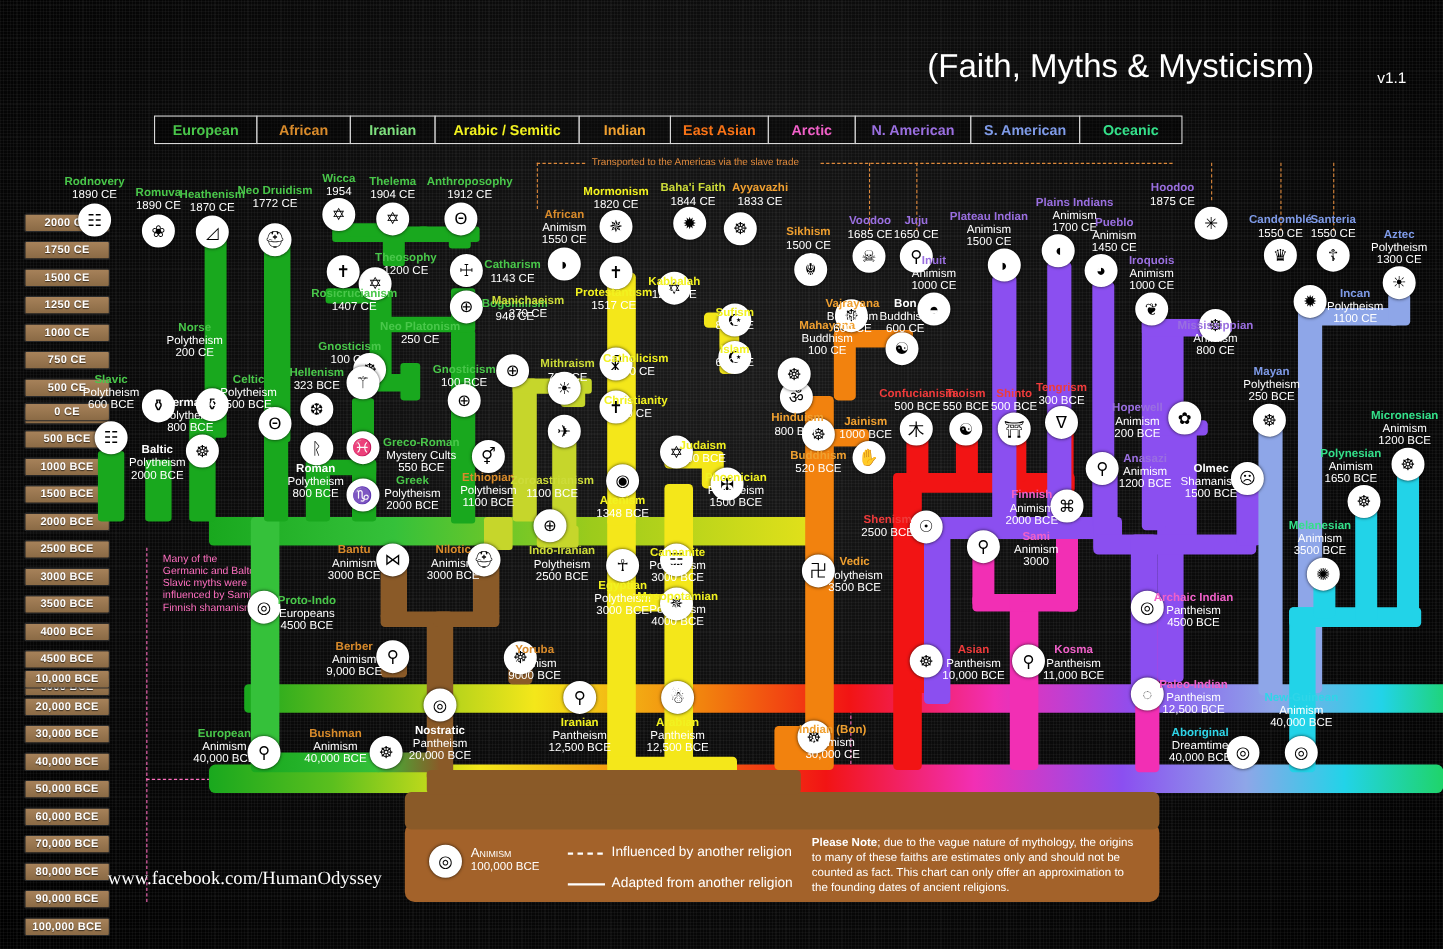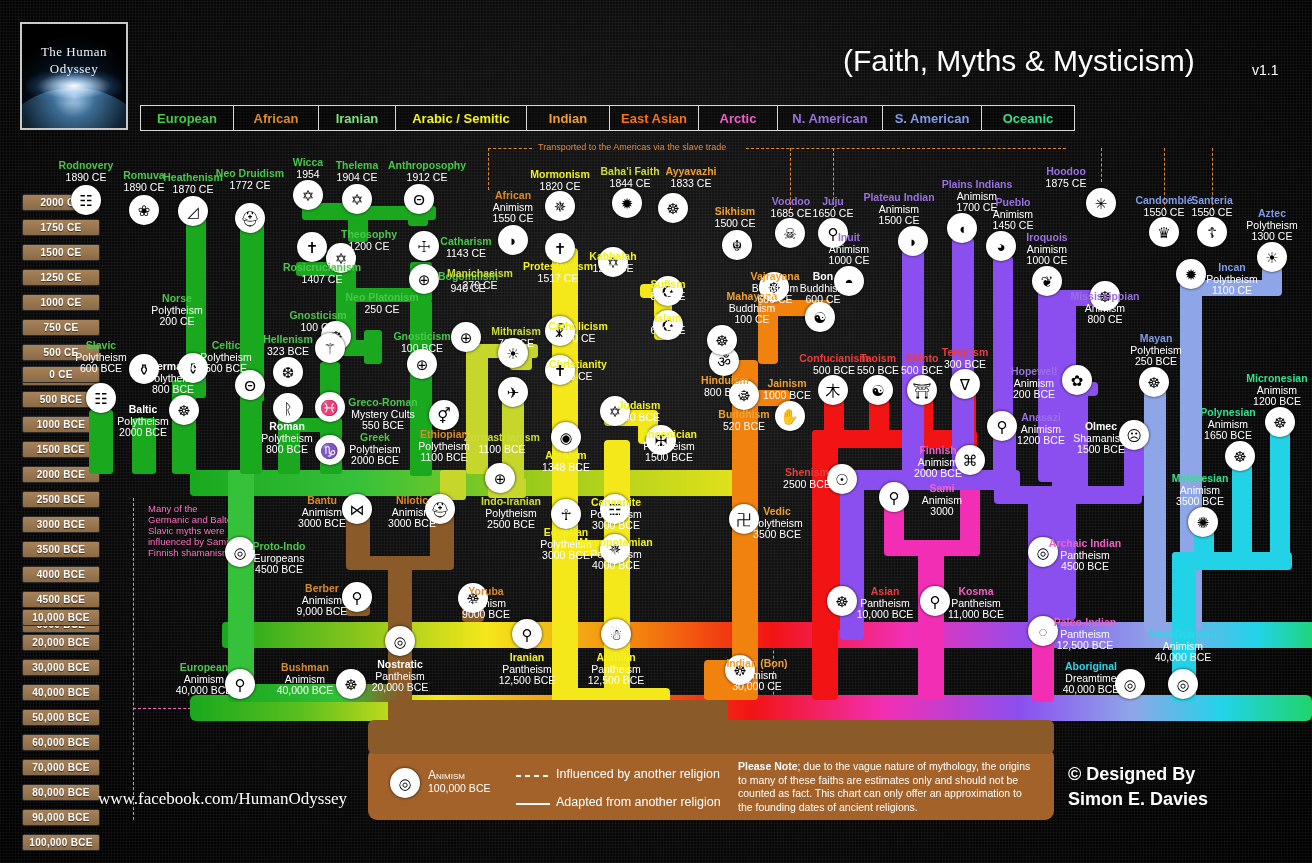--- a/index.html
+++ b/index.html
@@ -73,27 +73,20 @@
   .dash-h{position:absolute;border-top:1px dashed #e08a3c;}
   .dash-v{position:absolute;border-left:1px dashed #e08a3c;}
   .dash-pink{position:absolute;border-left:1px dashed #ff6fc0;}
   .dash-pink-h{position:absolute;border-top:1px dashed #ff6fc0;}
 </style>
 </head>
 <body>
 
 <div id="stage">
 
-  <div class="logo-box">
-    <div class="logo-sky"></div>
-    <div class="logo-planet"></div>
-    <div class="logo-glow"></div>
-    <div class="logo-t1">The Human</div>
-    <div class="logo-t2">Odyssey</div>
-  </div>
 
   <div class="subtitle">(Faith, Myths &amp; Mysticism)</div>
   <div class="version">v1.1</div>
 
   <div class="regionbar" id="regionbar">
       <div class="region" style="width: 94px; color: rgb(73, 199, 74);">European</div>
       <div class="region" style="width: 86px; color: rgb(217, 139, 43);">African</div>
       <div class="region" style="width: 78px; color: rgb(126, 224, 126);">Iranian</div>
       <div class="region" style="width: 132px; color: rgb(242, 242, 32);">Arabic / Semitic</div>
       <div class="region" style="width: 84px; color: rgb(240, 160, 48);">Indian</div>
@@ -993,18 +986,14 @@
     <svg style="position:absolute;left:148px;top:54px" width="34" height="4">
       <line x1="0" y1="2" x2="34" y2="2" stroke="#fff" stroke-width="2"></line>
     </svg>
     <div class="legline" style="left:188px;top:47px">Adapted from another religion</div>
     <div class="note">
       <b>Please Note</b><span>; due to the vague nature of mythology, the origins to many of these faiths are estimates only and should not be counted as fact. This chart can only offer an approximation to the founding dates of ancient religions.</span>
     </div>
   </div>
 
   <div class="fb">www.facebook.com/HumanOdyssey</div>
-  <div class="credit">
-    <div>© Designed By</div>
-    <div>Simon E. Davies</div>
-  </div>
 
 </div>
 
 </body></html>

